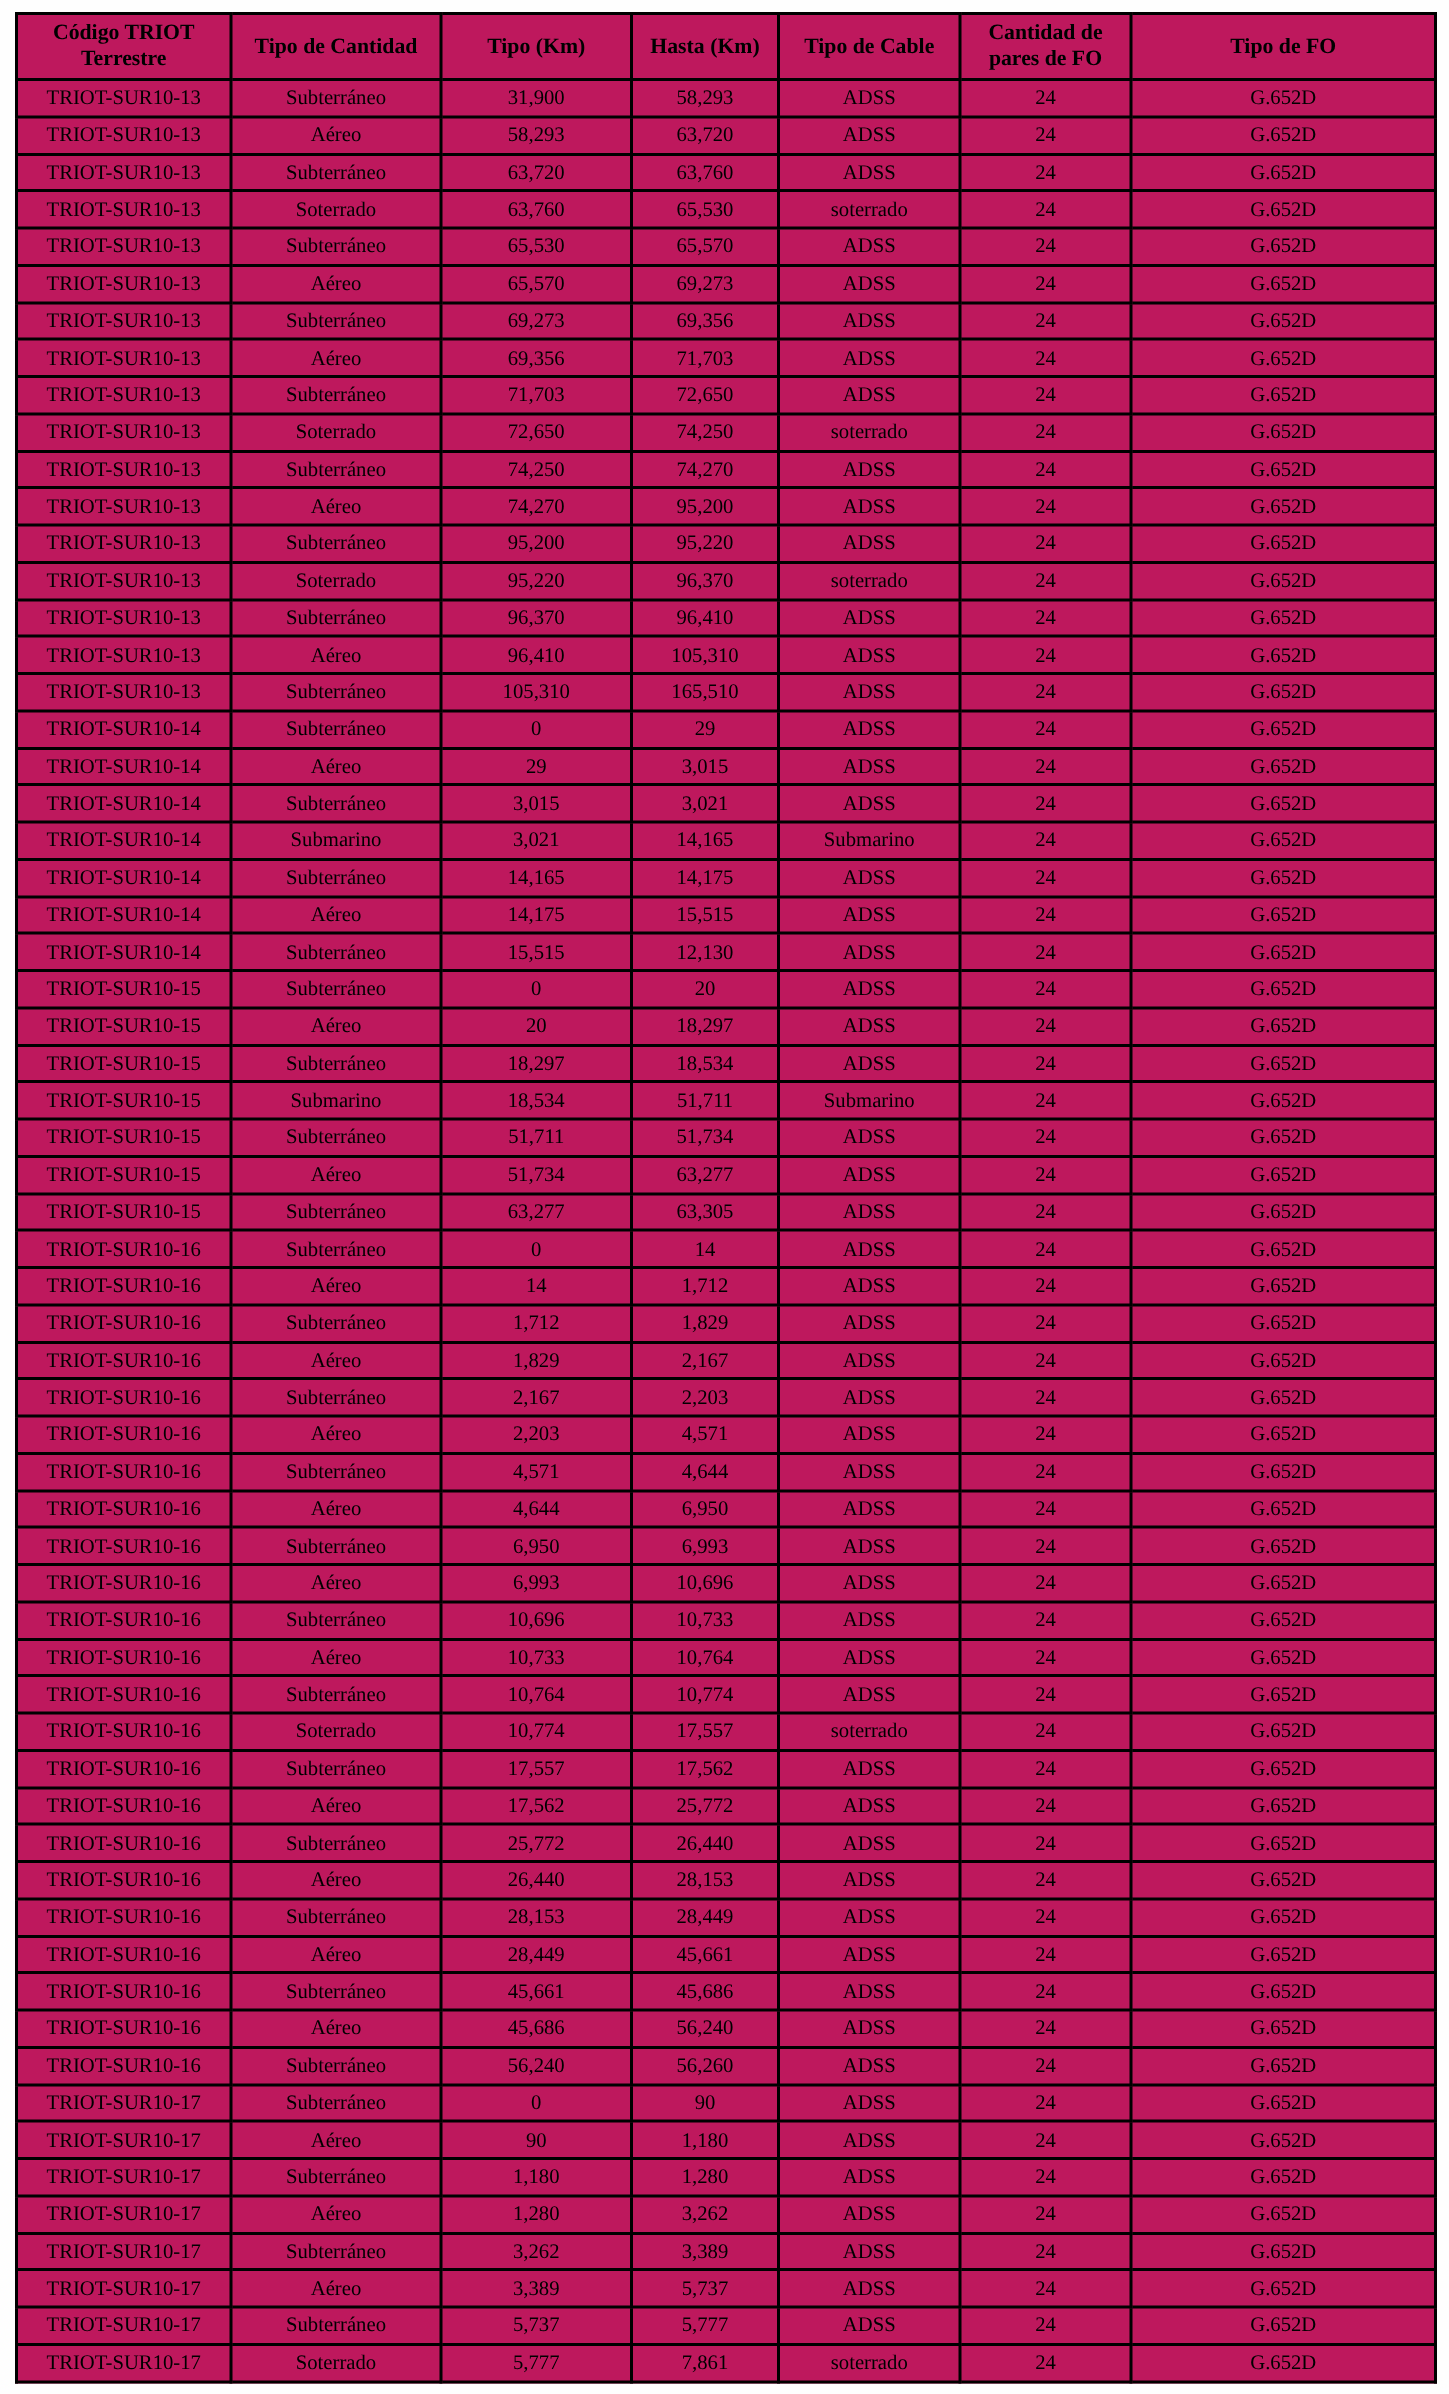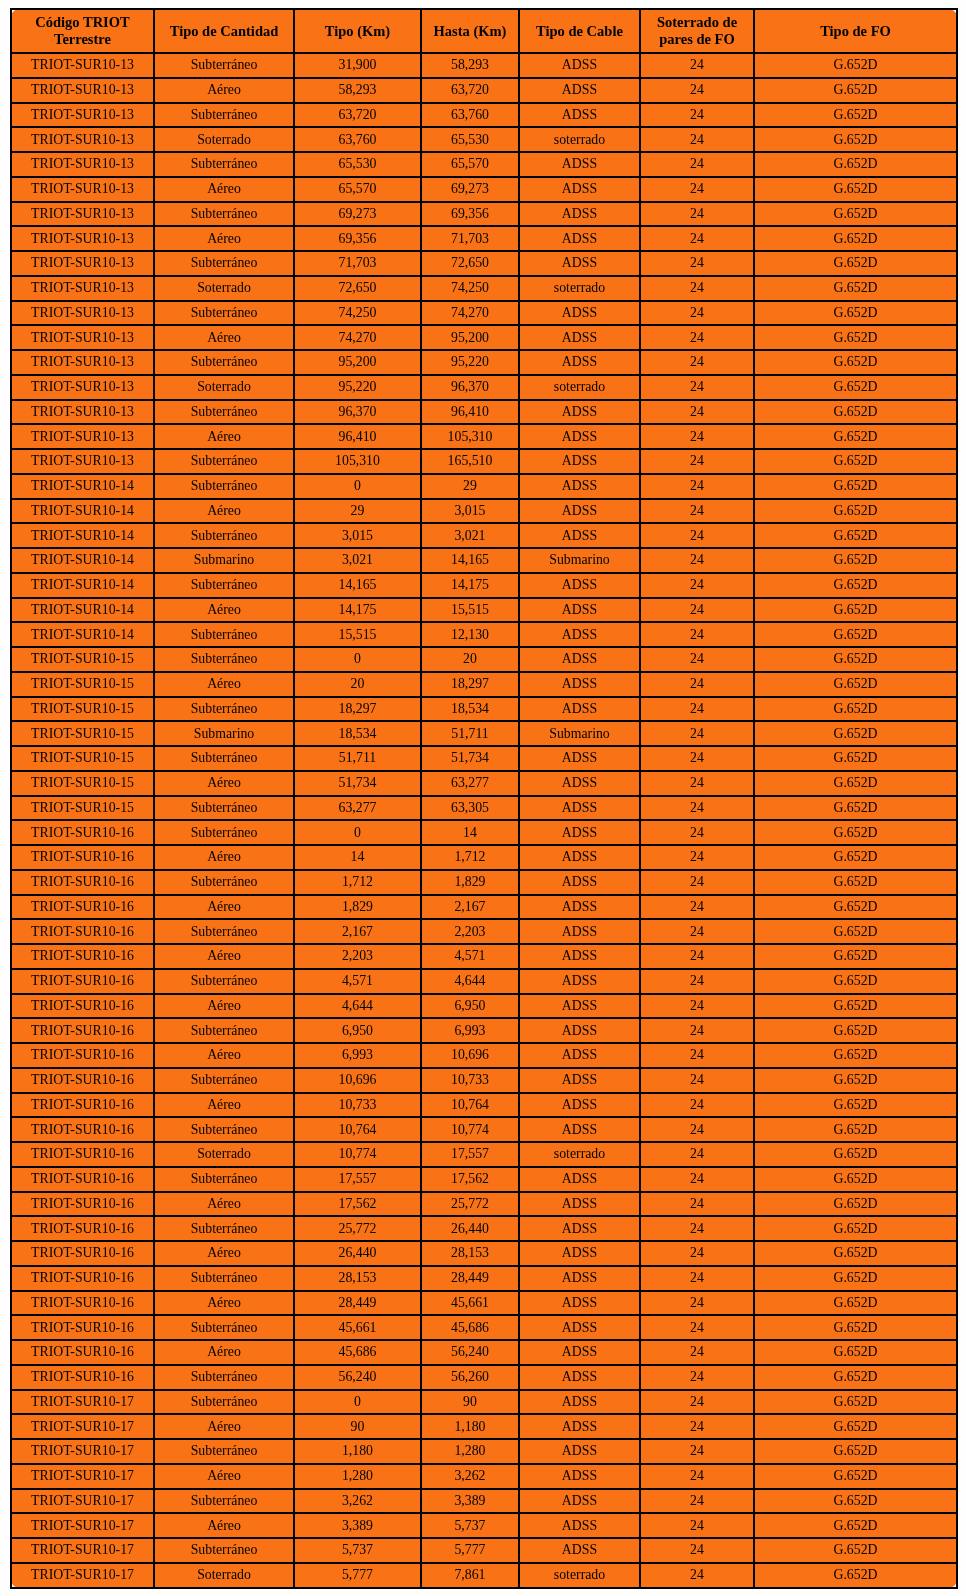--- a/index.html
+++ b/index.html
@@ -20,22 +20,21 @@
     height: 1596px;
     background: #fefefe;
   }
   table.fo-table {
     position: absolute;
     left: 10px;
     top: 8px;
     width: 946px;
     border-collapse: collapse;
     table-layout: fixed;
-    background: #f97316;
-    border-radius: 12px;
+    background: #be185d;
   }
   table.fo-table th,
   table.fo-table td {
     border: 2px solid #000000;
     text-align: center;
     vertical-align: middle;
     padding: 0 2px;
     overflow: hidden;
     white-space: nowrap;
   }
@@ -74,21 +73,21 @@
         <col class="c6">
         <col class="c7">
     </colgroup>
     <thead>
       <tr>
           <th>Código TRIOT Terrestre</th>
           <th>Tipo de Cantidad</th>
           <th>Tipo (Km)</th>
           <th>Hasta (Km)</th>
           <th>Tipo de Cable</th>
-          <th>Soterrado de pares de FO</th>
+          <th>Cantidad de pares de FO</th>
           <th>Tipo de FO</th>
         </tr>
     </thead>
     <tbody>
         <tr>
           <td>TRIOT-SUR10-13</td>
           <td>Subterráneo</td>
           <td>31,900</td>
           <td>58,293</td>
           <td>ADSS</td>

